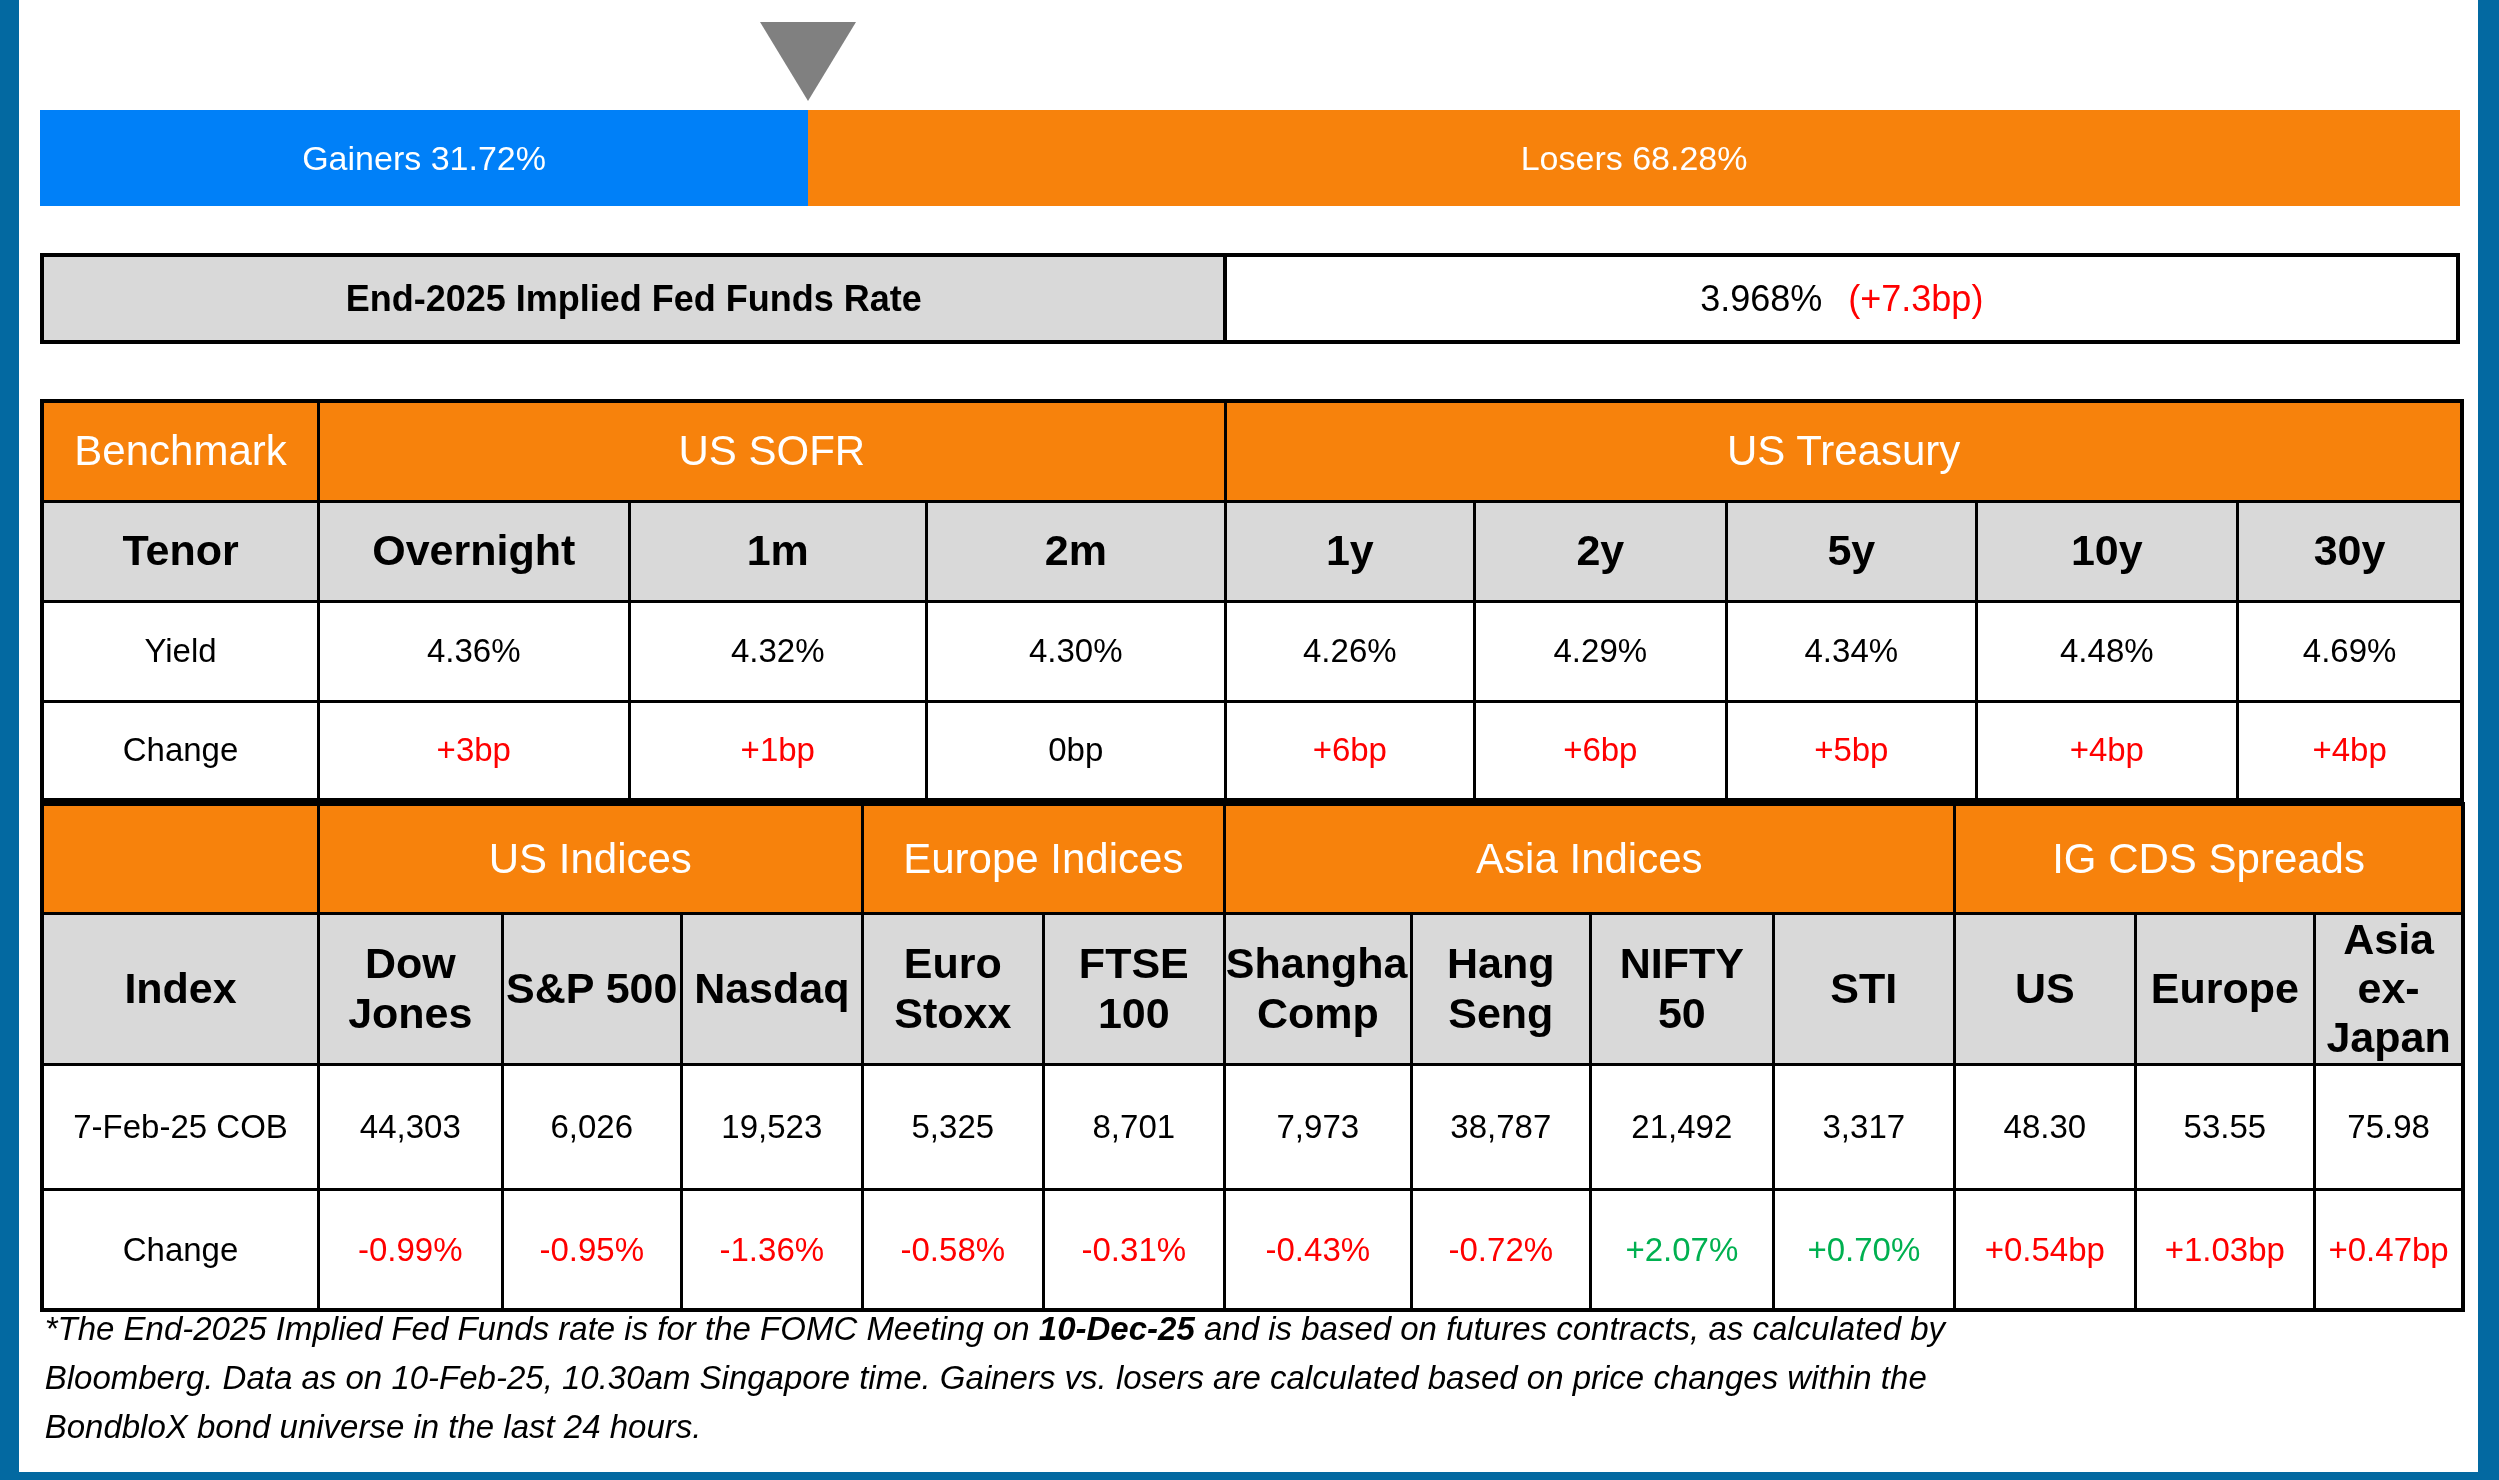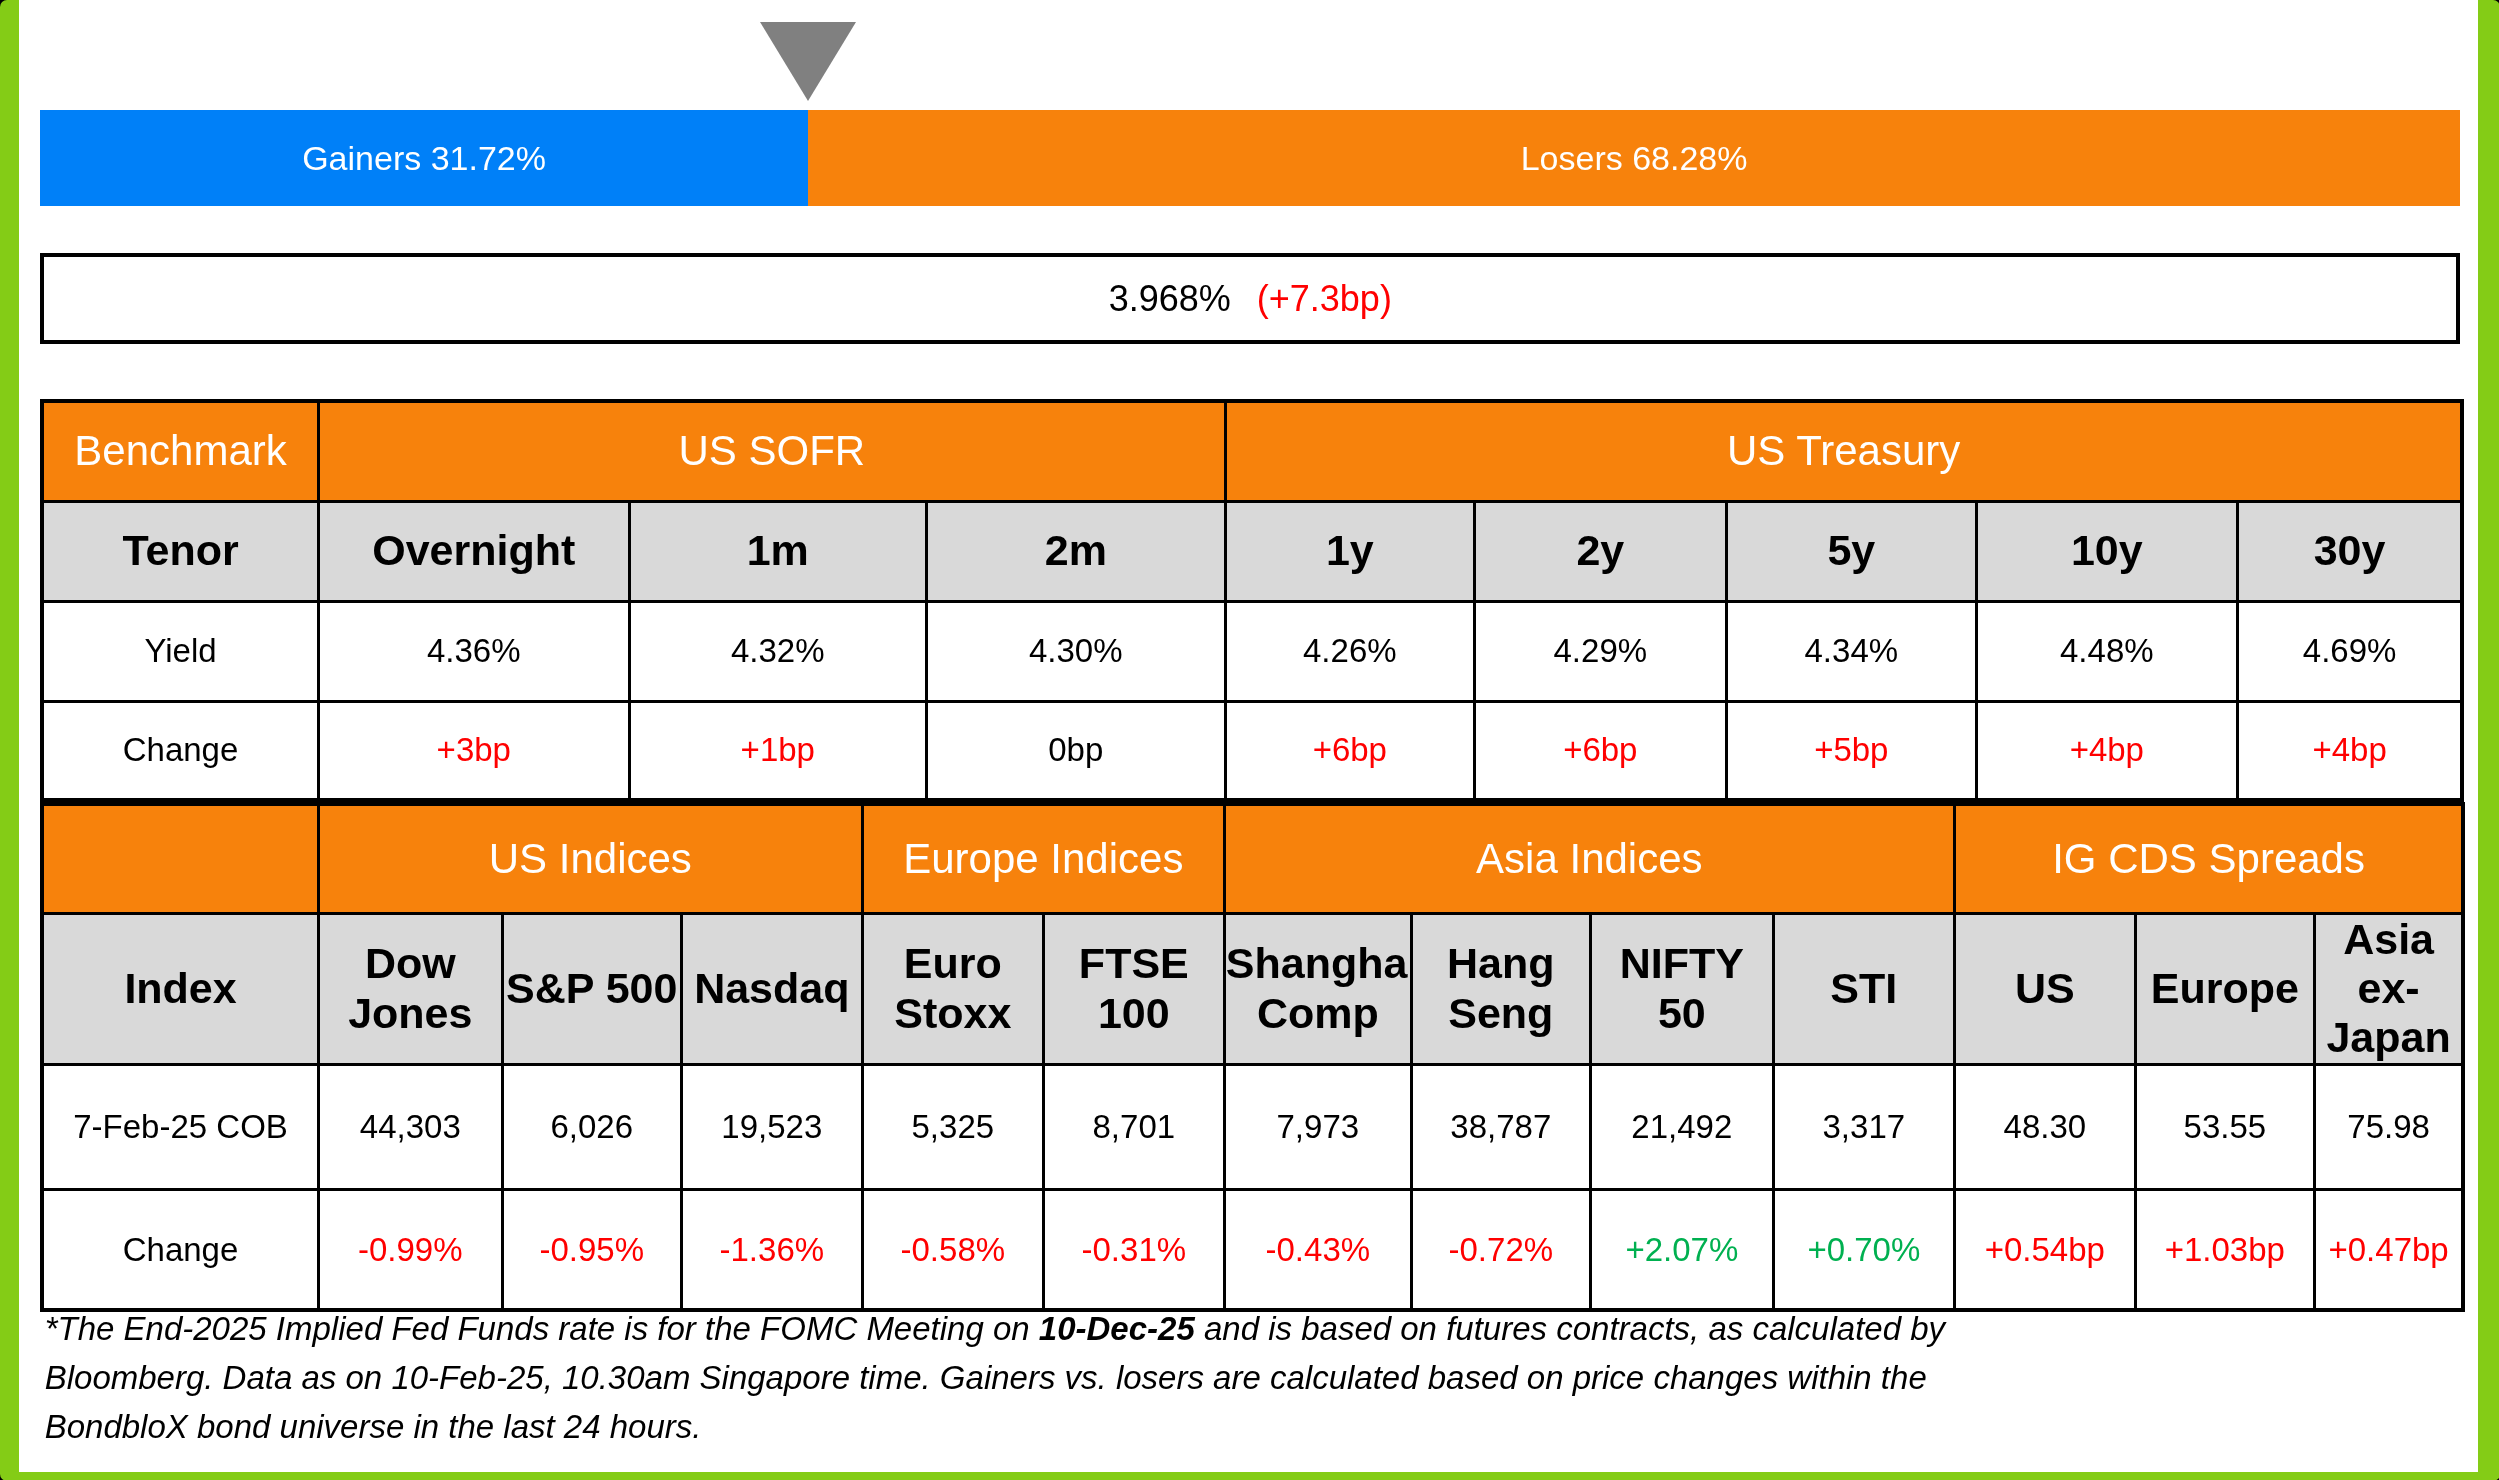--- a/index.html
+++ b/index.html
@@ -1,17 +1,17 @@
 <!DOCTYPE html>
 <html style="font-size:12px"><head>
 <meta charset="utf-8">
 <style>
   * { box-sizing: border-box; }
   html,body { margin:0; padding:0; background:#000; font-family:"Liberation Sans", sans-serif; }
-  .page { position:relative; width:2500px; height:1481px; background:#84cc16; overflow:hidden;border-radius:7px; }
+  .page { position:relative; width:2500px; height:1481px; background:#0369a1; overflow:hidden; }
   .canvas { position:absolute; left:18.7px; top:0; width:2459px; height:1472px; background:#fff; }
 
   .pointer { position:absolute; left:741px; top:22.4px; width:0; height:0;
              border-left:48px solid transparent; border-right:48px solid transparent;
              border-top:79px solid #808080; }
 
   .gl-bar { position:absolute; left:21.6px; top:110px; width:2420px; height:96px; display:flex; }
   .gl-seg { display:flex; align-items:center; justify-content:center; color:#fff; font-size:34px; }
   .gl-gainers { width:31.72%; background:#0080F8; }
   .gl-losers  { width:68.28%; background:#F7820C; }
@@ -55,20 +55,21 @@
     <div class="gl-bar">
       <div class="gl-seg gl-gainers">
         <span>Gainers 31.72%</span>
       </div>
       <div class="gl-seg gl-losers">
         <span>Losers 68.28%</span>
       </div>
     </div>
 
     <div class="fedfunds">
+      <div class="ff-label">End-2025 Implied Fed Funds Rate</div>
       <div class="ff-value">
         <span>3.968%</span>
         <span class="red">(+7.3bp)</span>
       </div>
     </div>
 
     <div class="tables">
 
       <table>
         <colgroup>

